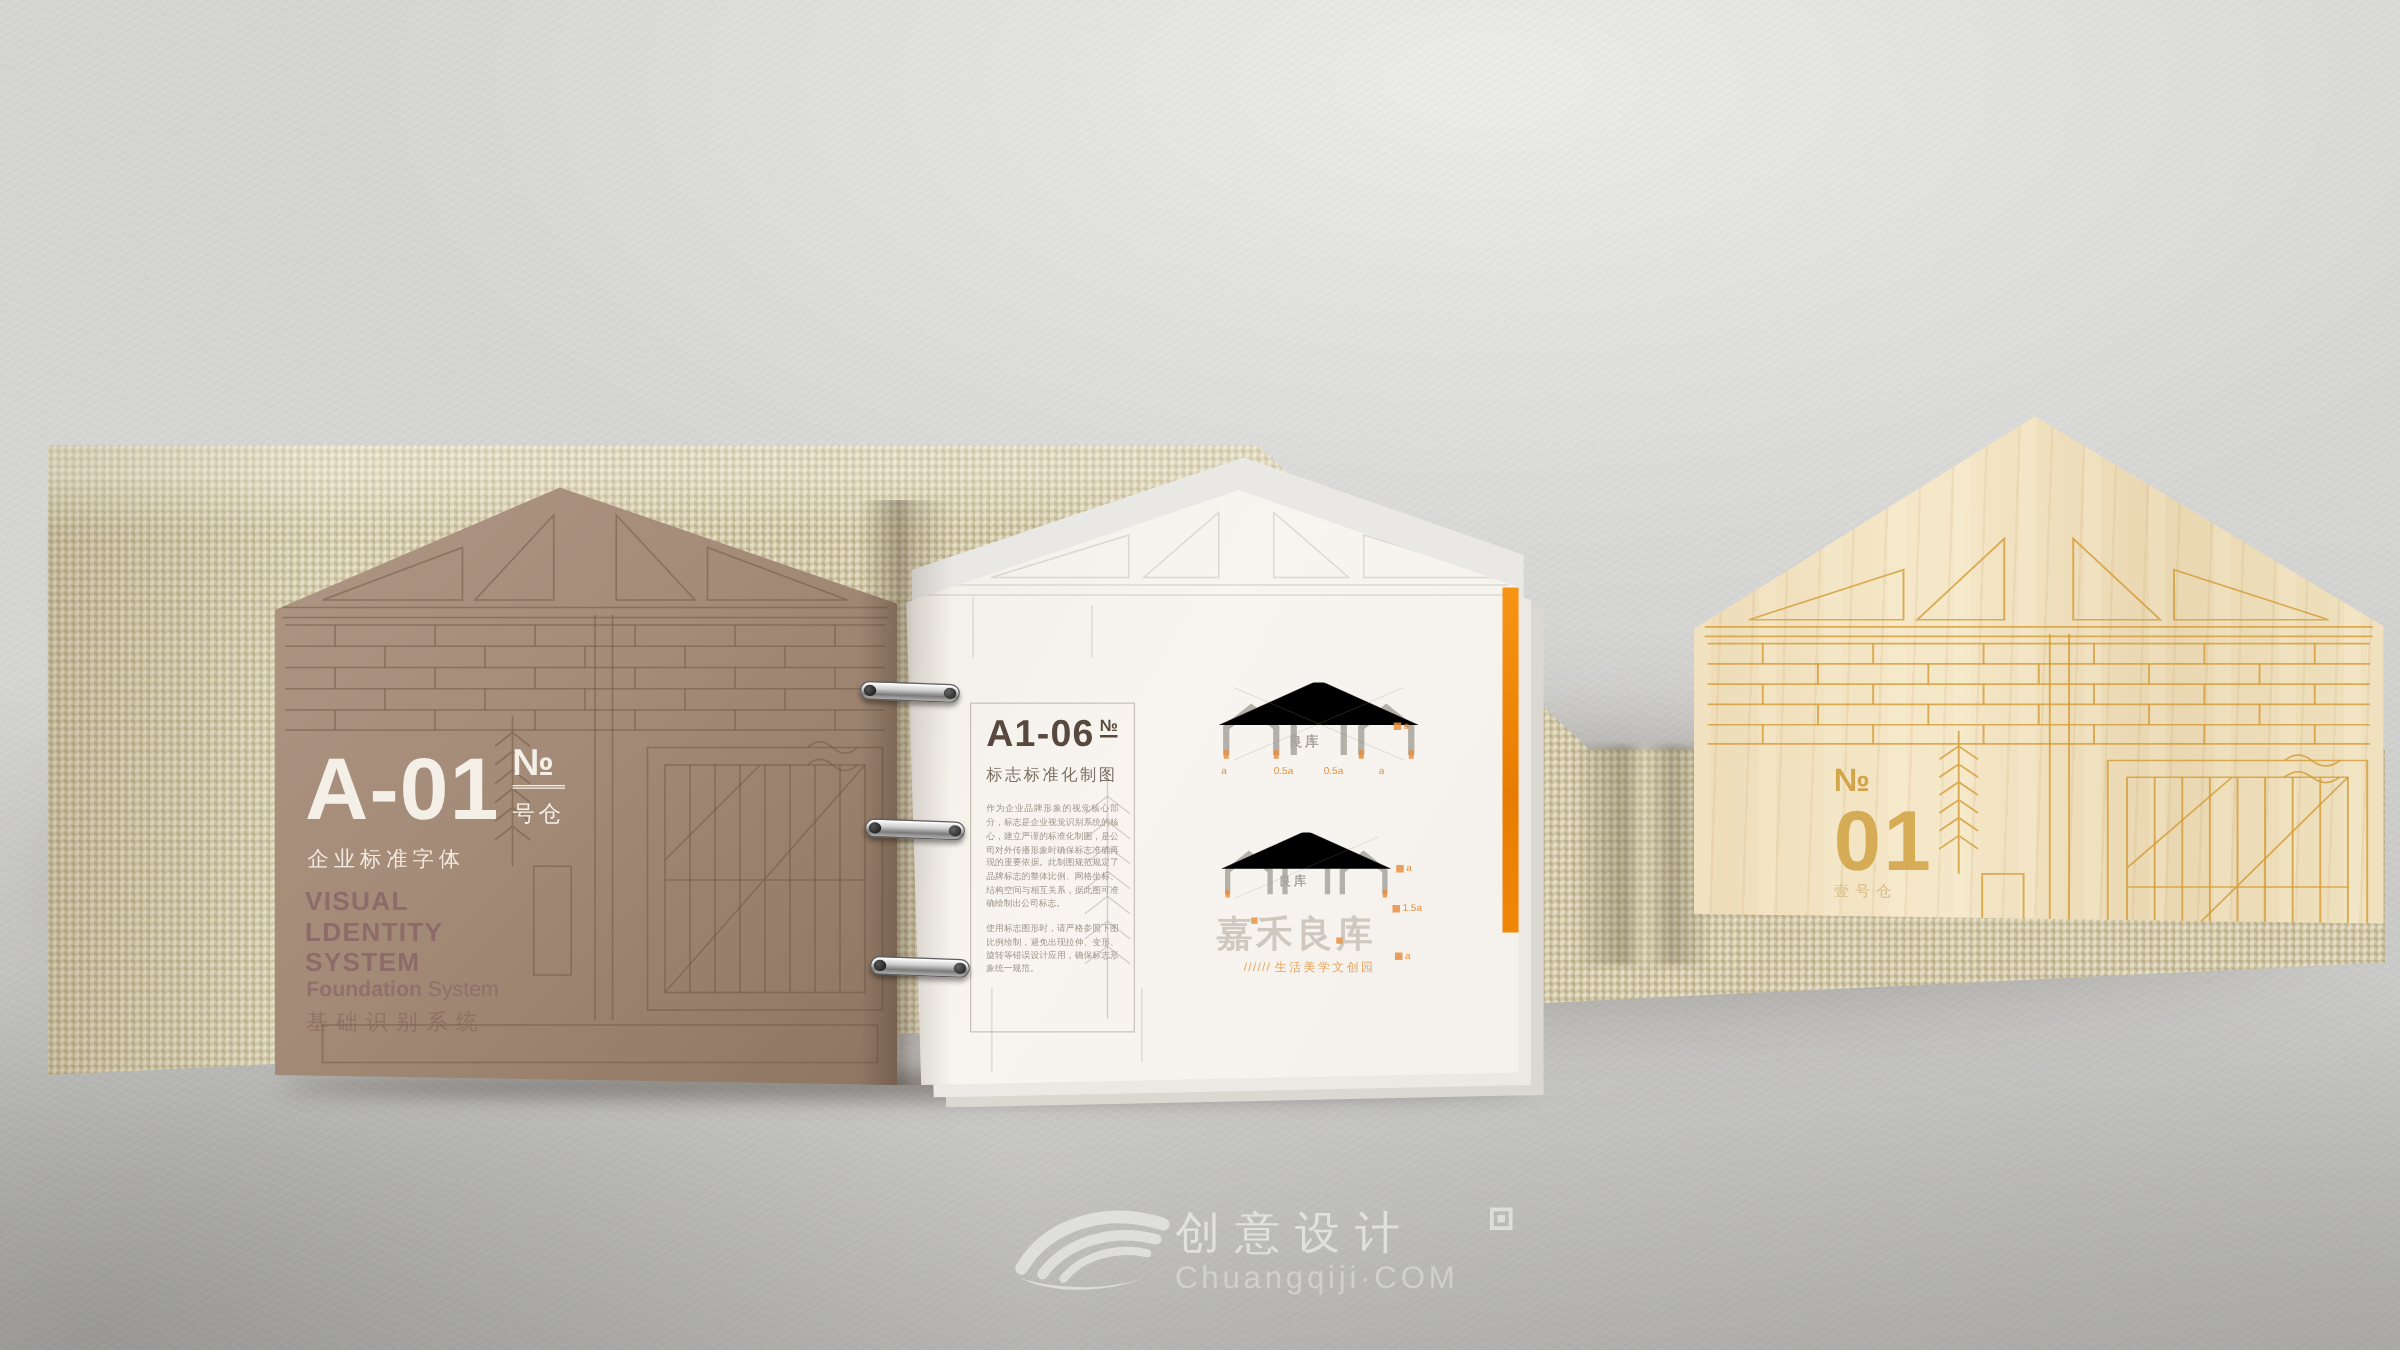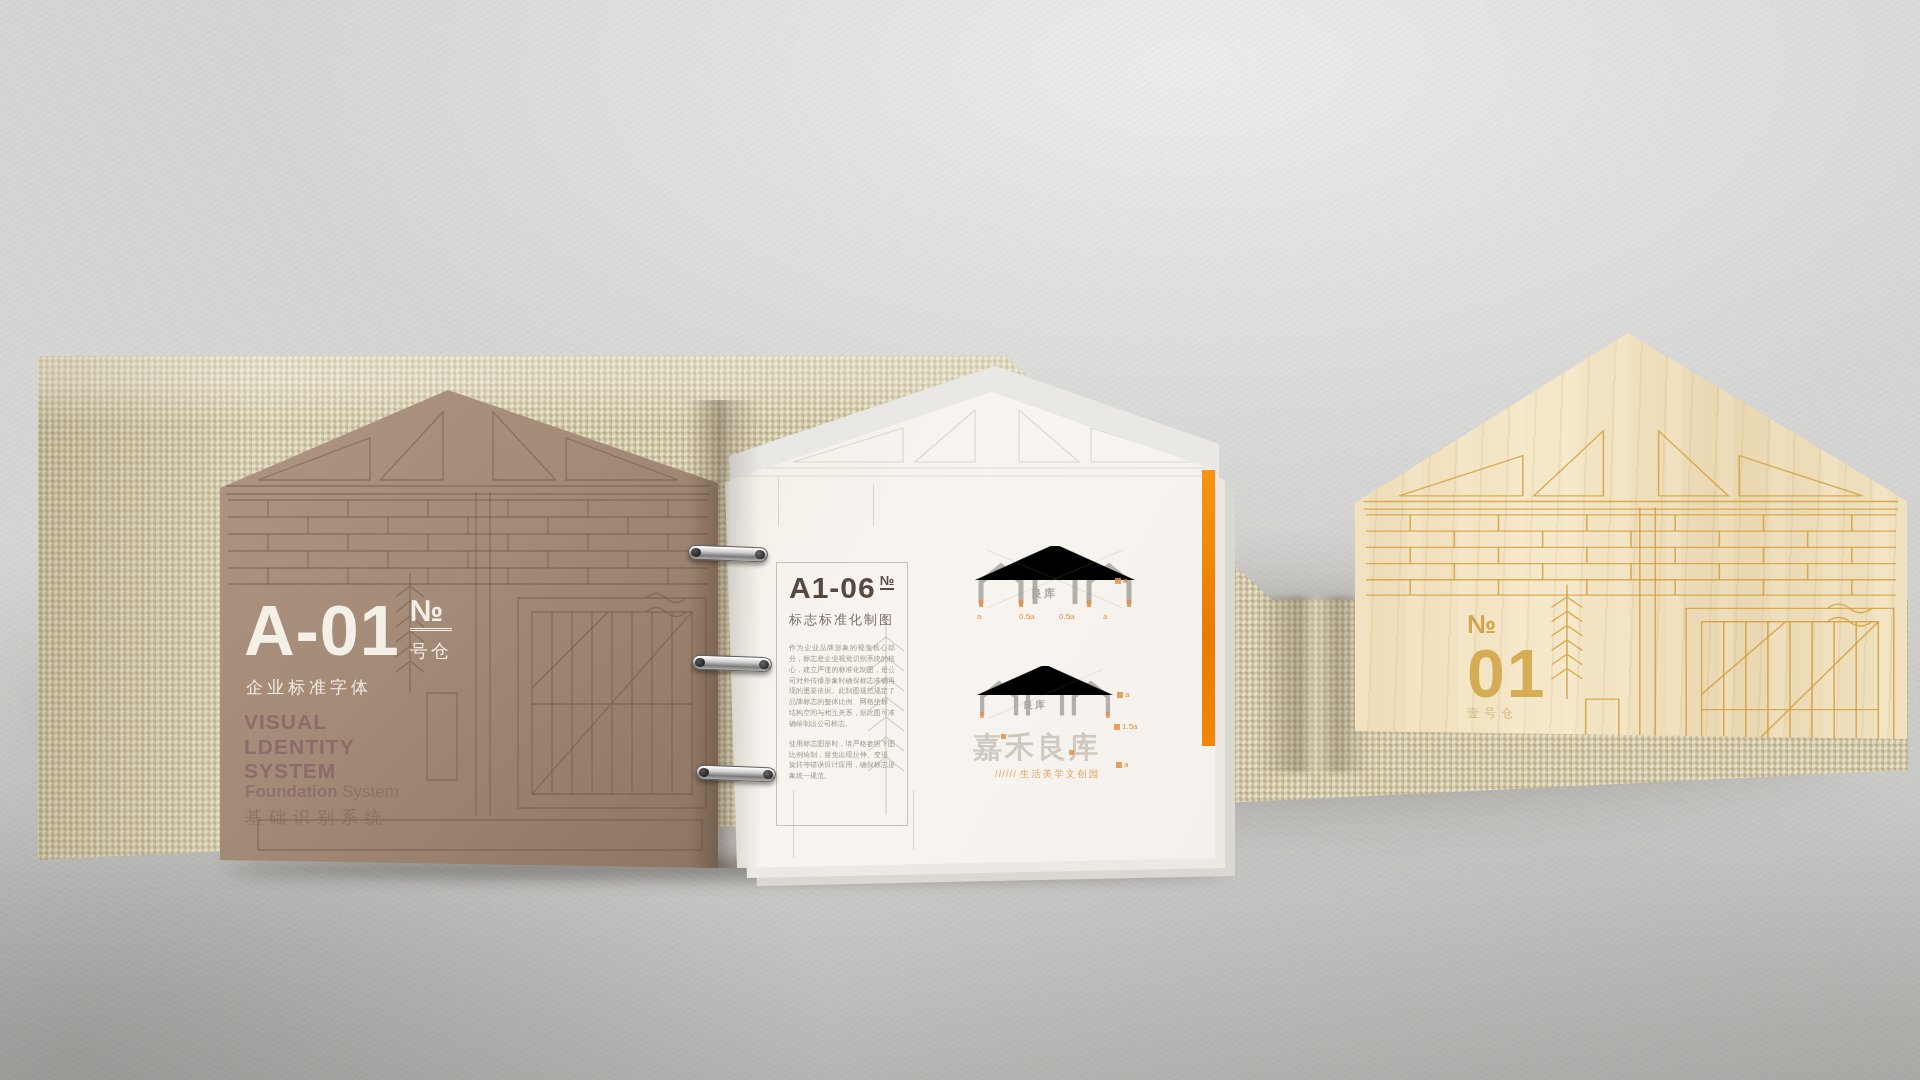--- a/index.html
+++ b/index.html
@@ -286,13 +286,28 @@
 
     <div class="orange-strip"></div>
   </div>
 
   <div class="gutter-shadow"></div>
 
   <div class="ring" style="left:688px;top:546px;"></div>
   <div class="ring" style="left:692px;top:656px;"></div>
   <div class="ring" style="left:696px;top:766px;"></div>
 
+  <div class="watermark">
+    <svg width="130" height="95" viewBox="0 0 140 95">
+      <g fill="none" stroke="rgba(255,255,255,.5)" stroke-linecap="round">
+        <path d="M10 66C32 28 82 12 132 28" stroke-width="11"></path>
+        <path d="M28 71C48 43 88 31 126 41" stroke-width="9"></path>
+        <path d="M46 75C62 55 92 47 118 53" stroke-width="7"></path>
+      </g>
+      <path d="M8 74C40 90 96 88 132 66C102 86 44 86 8 74Z" fill="rgba(255,255,255,.5)"></path>
+    </svg>
+    <div class="wm-text-cn">创意设计</div>
+    <div class="wm-stamp">
+        <i></i>
+      </div>
+    <div class="wm-text-en">Chuangqiji·COM</div>
+  </div>
 </div>
 
 </body></html>

